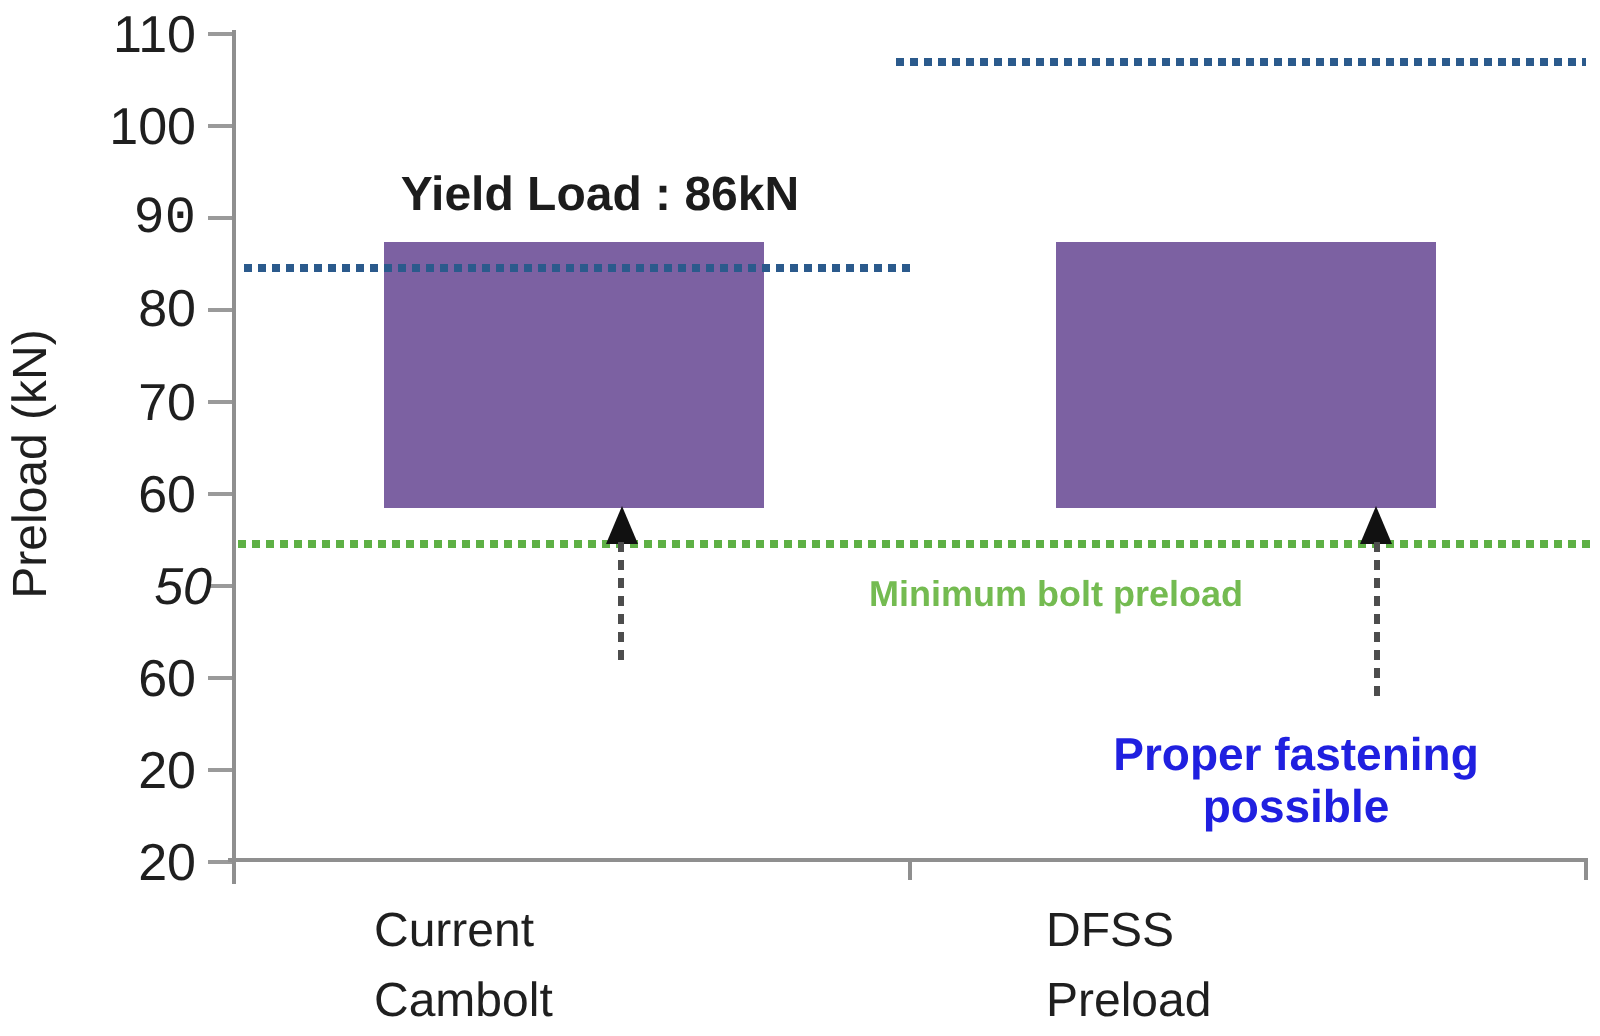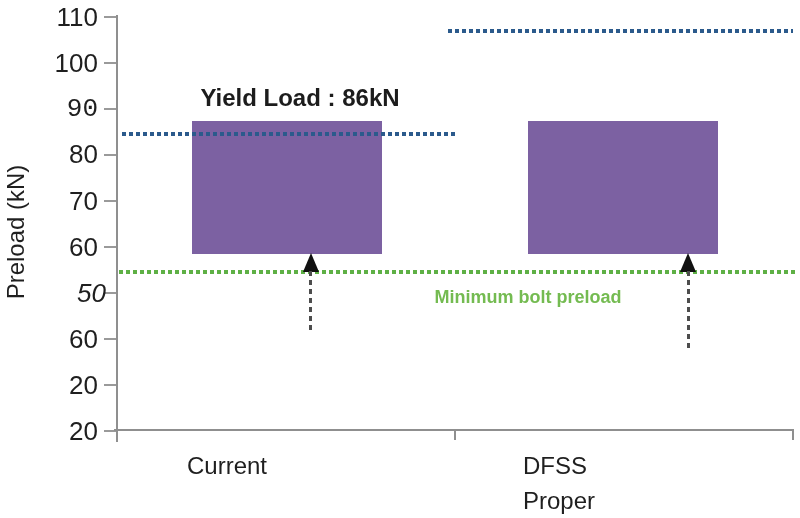--- a/index.html
+++ b/index.html
@@ -85,22 +85,27 @@
 
   <div class="arrowhead" style="left:303px;top:253px;"></div>
   <div class="arrowstem" style="left:309px;top:271px;height:60px;"></div>
   <div class="arrowhead" style="left:680px;top:253px;"></div>
   <div class="arrowstem" style="left:687px;top:271px;height:77px;"></div>
 
   <div class="annot a1">Yield Load : 86kN</div>
   <div class="annot a4">
     <div>Minimum bolt preload</div>
   </div>
+  <div class="annot a5">
+    <div>Proper fastening</div>
+    <div>possible</div>
+  </div>
 
   <div class="cat c1">
     <div>Current</div>
+    <div>Cambolt</div>
   </div>
   <div class="cat c2">
     <div>DFSS</div>
-    <div>Proper</div>
+    <div>Preload</div>
   </div>
 
 </div>
 
 </body></html>

